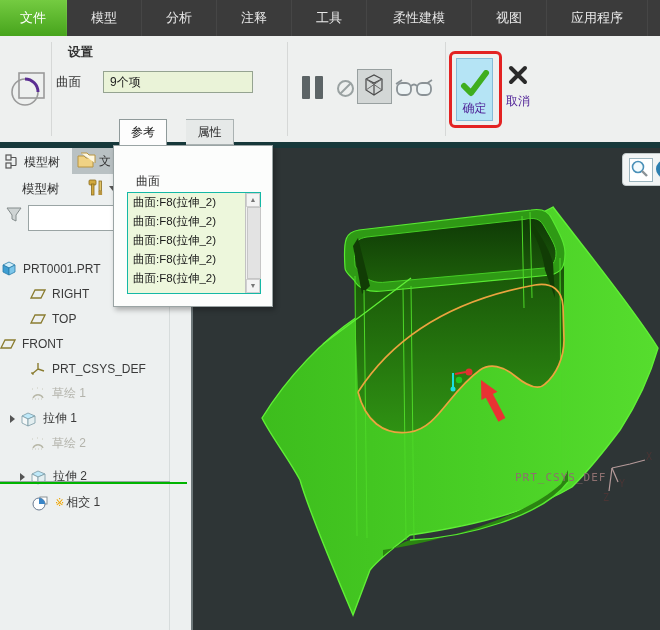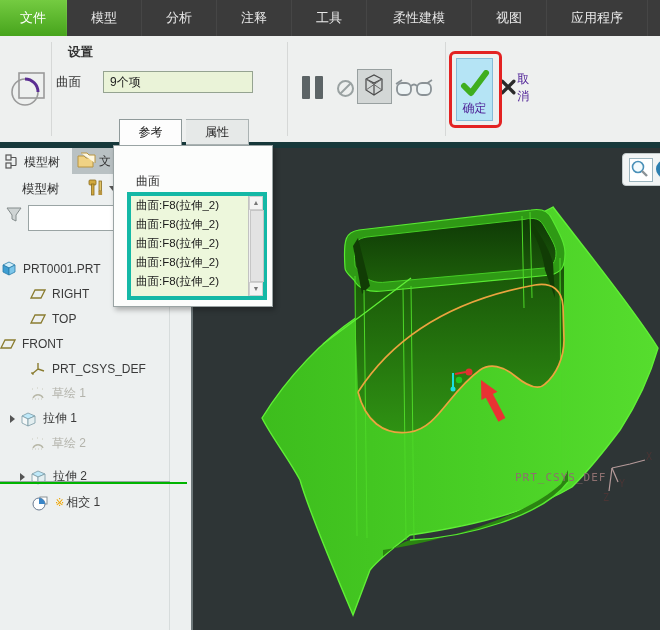--- a/index.html
+++ b/index.html
@@ -17,32 +17,32 @@
   #ribbon{left:0;top:36px;width:660px;height:106px;background:#eef0ef;}
   .vsep{position:absolute;top:6px;height:94px;width:1px;background:#d6d8d7;}
   #dark-band{left:0;top:142px;width:660px;height:6px;background:#17393b;}
   .rlabel{position:absolute;font-size:12.5px;color:#333;}
   #surface-input{position:absolute;left:103px;top:35px;width:142px;height:19px;background:#eaf3d8;
                  border:1px solid #95a391;font-size:12px;color:#222;padding:1px 0 0 6px;}
   #wire-btn{position:absolute;left:357px;top:33px;width:33px;height:33px;background:#d3d7d6;border:1px solid #98a0a0;}
   #red-annot{position:absolute;left:449px;top:15px;width:47px;height:71px;border:3px solid #e32222;border-radius:6px;z-index:6;}
   #ok-btn{position:absolute;left:456px;top:22px;width:35px;height:58px;background:#b5e4f5;border:1px solid #86bcd8;
           display:flex;flex-direction:column;align-items:center;justify-content:flex-end;padding-bottom:3px;}
-  #cancel-btn{position:absolute;left:499px;top:24px;width:38px;height:56px;display:flex;flex-direction:row;align-items:center;}
+  #cancel-btn{position:absolute;left:499px;top:24px;width:38px;height:56px;display:flex;flex-direction:column;align-items:center;}
   .btn-label{font-size:12px;color:#4c1d95;}
 
   
-  .ptab{position:absolute;top:119px;width:63px;height:26px;font-size:12px;color:#222;
+  .ptab{position:absolute;top:119px;width:48px;height:26px;font-size:12px;color:#222;
         display:flex;align-items:center;justify-content:center;z-index:6;box-sizing:border-box;}
   #tab-ref{left:119px;background:#fdfdfd;border:1px solid #8f9a9a;border-bottom:none;}
   #tab-prop{left:186px;background:#e6e9e8;border:1px solid #aab2b2;border-left:none;}
   #ref-popup{left:113px;top:145px;width:158px;height:160px;background:#fcfdfc;border:1px solid #9aa4a4;
              box-shadow:2px 3px 5px rgba(0,0,0,0.28);z-index:5;}
   #ref-popup .surf-label{position:absolute;left:22px;top:27px;font-size:12px;color:#333;}
-  #surf-list{position:absolute;left:13px;top:46px;width:132px;height:100px;background:#edf7dc;border:4px solid #14b8a6;}
+  #surf-list{position:absolute;left:13px;top:46px;width:132px;height:100px;background:#edf7dc;border:1px solid #14b8a6;}
   .surf-row{height:19px;line-height:19px;font-size:11.5px;color:#1b1b1b;padding-left:5px;white-space:nowrap;}
   #surf-scroll{position:absolute;right:0;top:0;width:15px;height:100%;background:#f0f0f0;border-left:1px solid #c2c2c2;box-sizing:border-box;}
   .sc-arrow{position:absolute;left:0;width:14px;height:14px;background:#f4f4f4;border:1px solid #cfcfcf;box-sizing:border-box;
             font-size:7px;color:#777;text-align:center;line-height:12px;}
   #sc-thumb{position:absolute;left:1px;top:14px;width:12px;height:70px;background:#e3e3e3;border:1px solid #c6c6c6;}
 
   
   #navigator{left:0;top:148px;width:191px;height:482px;background:#edf0f0;border-right:2px solid #6e787a;box-sizing:content-box;}
   #nav-inner-line{position:absolute;left:169px;top:0;width:1px;height:482px;background:#d7dcdc;}
   .nav-label{font-size:12px;color:#333;}

